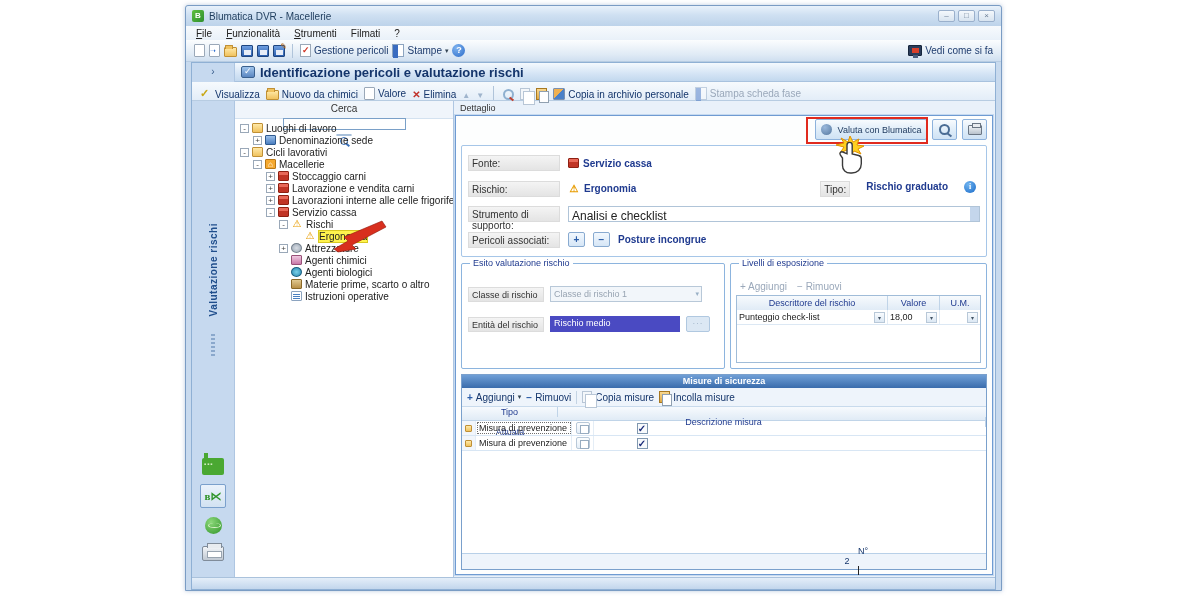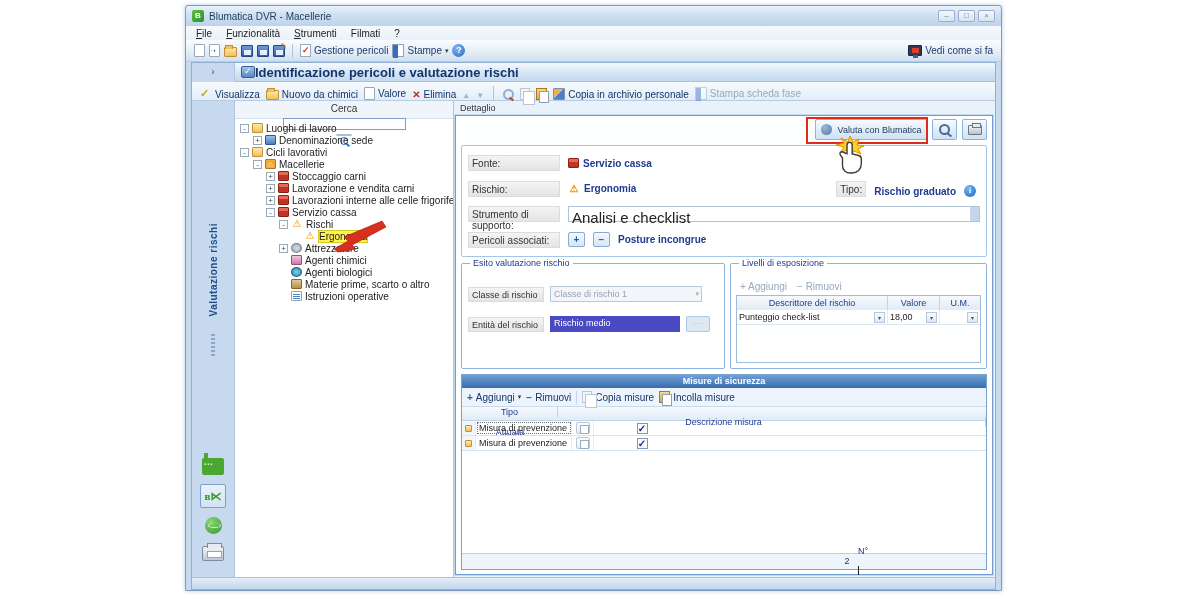--- a/index.html
+++ b/index.html
@@ -48,21 +48,21 @@
   .i-screen { width:14px; height:11px; background:#2a3c5a; border:1px solid #16253c; border-radius:1px; }
   .i-screen::after { content:""; position:absolute; left:3px; top:2px; width:7px; height:5px; background:#d8402a; }
   .i-screen::before { content:""; position:absolute; left:4px; bottom:-3px; width:5px; height:3px; background:#46engage; background:#4a5e7e; }
   .dd { font-size:7px; color:#345; }
 
   
   .frame { flex:1; margin:0 5px 0 5px; display:flex; flex-direction:column; border:1px solid #8fb0d4; background:#cfdff0; }
   .headerrow { height:19px; display:flex; }
   .collapse-cell { width:43px; display:flex; align-items:center; justify-content:center; background:#c6d9ef; border-right:1px solid #aec6e2; }
   .collapse-btn { width:14px; height:13px; font-size:10px; line-height:11px; text-align:center; color:#3a5e8c; }
-  .header { flex:1; display:flex; align-items:center; padding:0 6px;
+  .header { flex:1; display:flex; align-items:center; gap:5px; padding:0 6px;
     background:linear-gradient(#f4f9fe,#d4e4f5 60%,#c2d8ee); border-bottom:1px solid #a8c2de; }
   .header .htitle { font-size:13px; font-weight:bold; color:#14356b; }
   .i-header { width:14px; height:12px; background:linear-gradient(#9fc4ec,#5a86c0); border:1px solid #3a608e; border-radius:2px; }
   .i-header::after { content:"✓"; position:absolute; left:2px; top:-1px; color:#fff; font-size:9px; }
 
   .toolbar2 { height:19px; display:flex; align-items:flex-end; gap:6px; padding:0 8px;
     background:linear-gradient(#f6fafd,#e3edf8); border-bottom:1px solid #b7cce2; font-size:10px; color:#14356b; }
   .toolbar2 .disabled { color:#9aa8ba; }
   .i-viz { width:12px; height:12px; }
   .i-viz::after { content:"✓"; position:absolute; left:0; top:-1px; font-size:11px; font-weight:bold; color:#c8a818; }
@@ -139,23 +139,23 @@
   .i-print2::before { content:""; position:absolute; left:3px; top:-3px; width:7px; height:3px; background:#e8ecf0; border:1px solid #6a7684; }
   .red-rect { position:absolute; right:59px; top:-2px; width:122px; height:27px; border:2px solid #e02a1e; pointer-events:none; }
   .hand-cursor { position:absolute; right:120px; top:17px; z-index:5; }
 
   .fontebox { height:112px; border:1px solid #a6c6e8; border-radius:2px; background:#fff; padding:7px 6px 6px 6px;
     display:flex; flex-direction:column; justify-content:space-between; }
   .frow { height:20px; display:flex; align-items:center; gap:8px; }
   .fchip { width:92px; height:16px; background:linear-gradient(#f4f4f4,#e4e4e4); border:1px solid #dcdcdc; font-size:10px; color:#333; padding:2px 3px; flex:none; }
   .fchip.sm { width:30px; }
   .fval { font-size:10px; font-weight:bold; color:#1f3a8f; display:flex; align-items:center; gap:4px; }
-  .tipo-group { margin-left:auto; display:flex; align-items:flex-end; gap:8px; padding-right:4px; }
+  .tipo-group { margin-left:auto; display:flex; align-items:flex-start; gap:16px; padding-right:4px; }
   .i-info { width:12px; height:12px; border-radius:50%; background:radial-gradient(circle at 35% 30%,#6fb4f0,#1a6ac8); color:#fff; font-size:8px; font-weight:bold; font-family:"Liberation Serif",serif; text-align:center; line-height:12px; }
-  .strum-input { flex:1; height:16px; border:1px solid #b0c4d8; background:#fff; font-size:15px; color:#222; padding:2px 3px; position:relative; }
+  .strum-input { flex:1; height:16px; border:1px solid #b0c4d8; background:#fff; font-size:12px; color:#222; padding:2px 3px; position:relative; }
   .strum-input::after { content:""; position:absolute; right:0; top:0; width:9px; height:100%; background:#c4d6ec; }
   .pm-btn { width:17px; height:15px; border:1px solid #88aad0; border-radius:2px; background:linear-gradient(#f2f8fe,#d6e6f6);
     font-size:10px; font-weight:bold; color:#2a5ca8; text-align:center; line-height:13px; }
 
   .groups { height:106px; margin-top:6px; display:flex; gap:5px; }
   .gbox { border:1px solid #8cb4de; border-radius:2px; background:#fff; position:relative; }
   .gbox legend, .glegend { position:absolute; top:-6px; left:8px; background:#fff; padding:0 3px; font-size:9px; color:#1f3a8f; }
   .esito { width:264px; padding:22px 8px 8px 6px; display:flex; flex-direction:column; gap:14px; }
   .erow { display:flex; align-items:center; gap:6px; }
   .echip { width:76px; height:15px; background:linear-gradient(#f4f4f4,#e4e4e4); border:1px solid #dcdcdc; font-size:9px; color:#333; padding:2px 3px; flex:none; }

